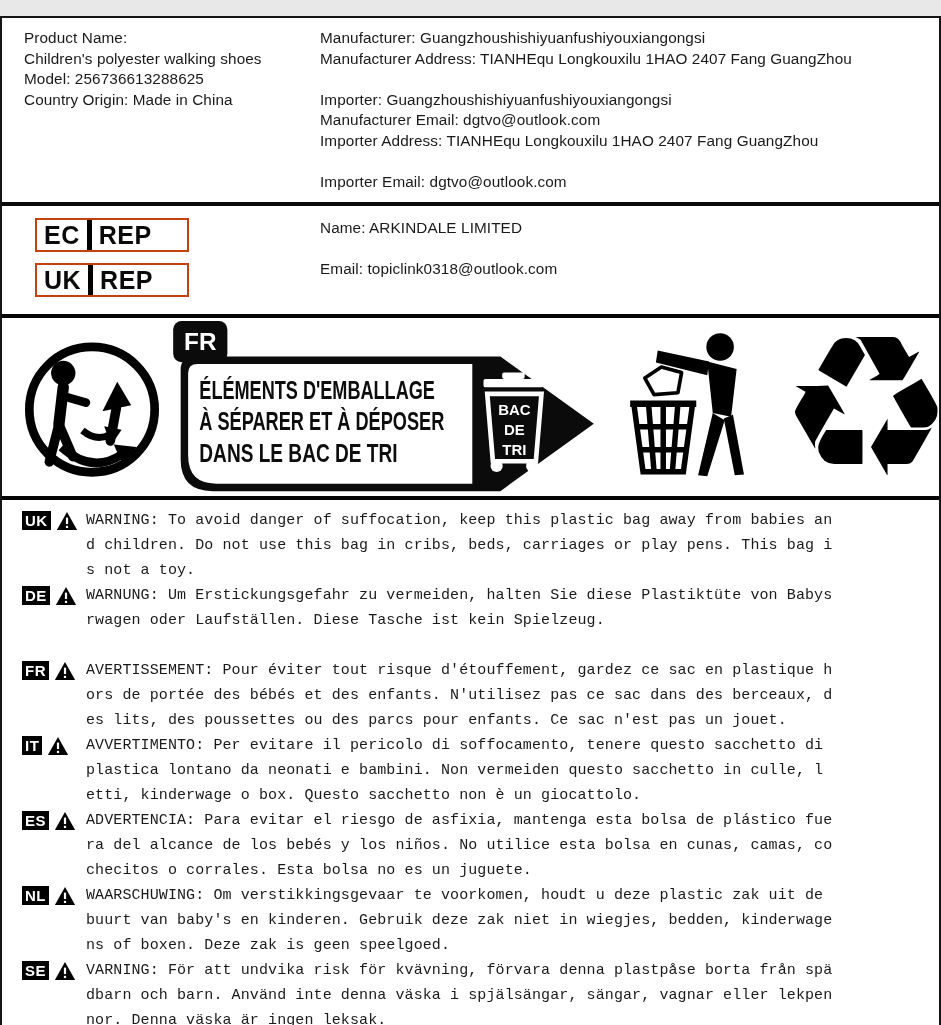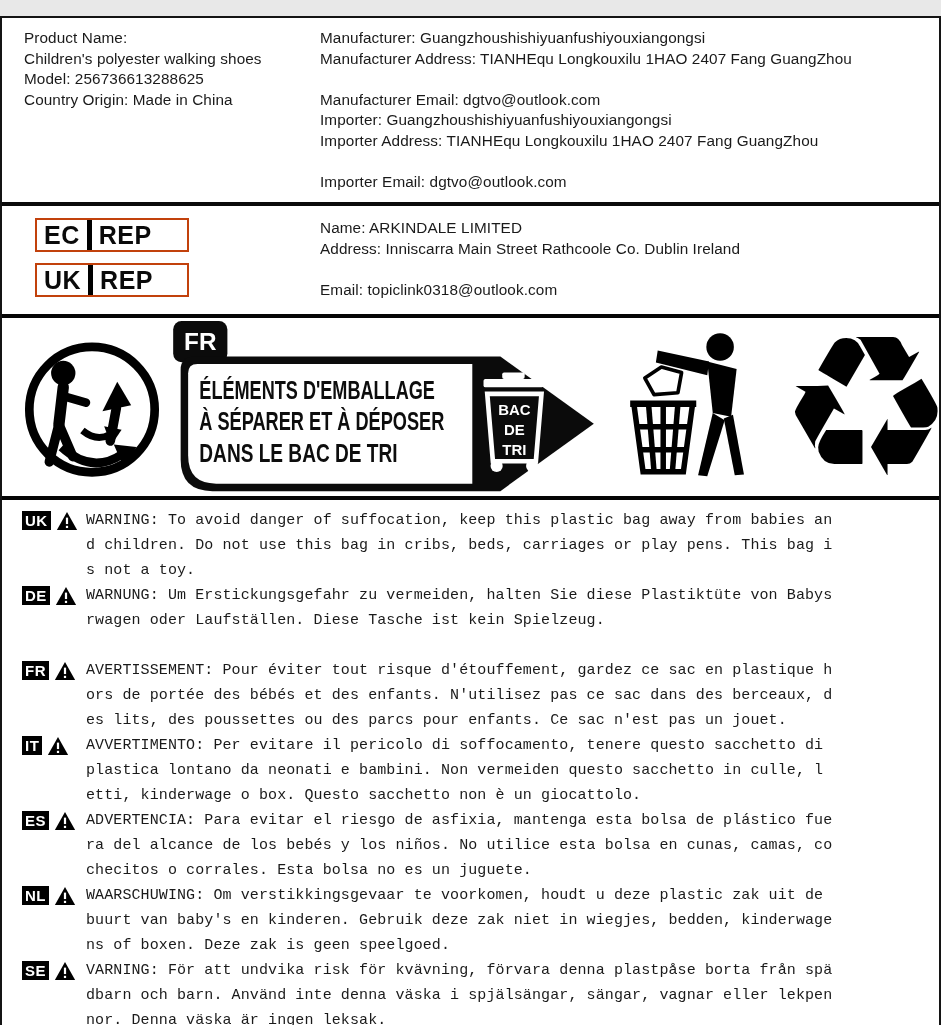--- a/index.html
+++ b/index.html
@@ -48,22 +48,22 @@
     <div class="col-left">
       <div class="ln">Product Name:</div>
       <div class="ln">Children's polyester walking shoes</div>
       <div class="ln">Model: 256736613288625</div>
       <div class="ln">Country Origin: Made in China</div>
     </div>
     <div class="col-right">
       <div class="ln">Manufacturer: Guangzhoushishiyuanfushiyouxiangongsi</div>
       <div class="ln">Manufacturer Address: TIANHEqu Longkouxilu 1HAO 2407 Fang GuangZhou</div>
       <div class="ln"></div>
+      <div class="ln">Importer: Guangzhoushishiyuanfushiyouxiangongsi</div>
       <div class="ln">Manufacturer Email: dgtvo@outlook.com</div>
-      <div class="ln">Importer: Guangzhoushishiyuanfushiyouxiangongsi</div>
       <div class="ln">Importer Address: TIANHEqu Longkouxilu 1HAO 2407 Fang GuangZhou</div>
       <div class="ln"></div>
       <div class="ln">Importer Email: dgtvo@outlook.com</div>
     </div>
   </div>
 
   <div class="bar"></div>
 
   <div class="sec2">
     <div class="rep-wrap">
@@ -73,21 +73,20 @@
         <div class="rep-cell">REP</div>
       </div>
       <div class="rep-box">
         <div class="rep-cell">UK</div>
         <div class="rep-div"></div>
         <div class="rep-cell">REP</div>
       </div>
     </div>
     <div class="col-right" style="padding-top:4px;">
       <div class="ln">Name: ARKINDALE LIMITED</div>
-      <div class="ln">Address: Inniscarra Main Street Rathcoole Co. Dublin Ireland</div>
       <div class="ln"></div>
       <div class="ln">Email: topiclink0318@outlook.com</div>
     </div>
   </div>
 
   <div class="sec3">
 
     <svg class="triman" viewBox="0 0 170 170">
       <circle cx="85" cy="88" r="72" fill="none" stroke="#000" stroke-width="10"></circle>
       <circle cx="52" cy="46" r="14" fill="#000"></circle>

